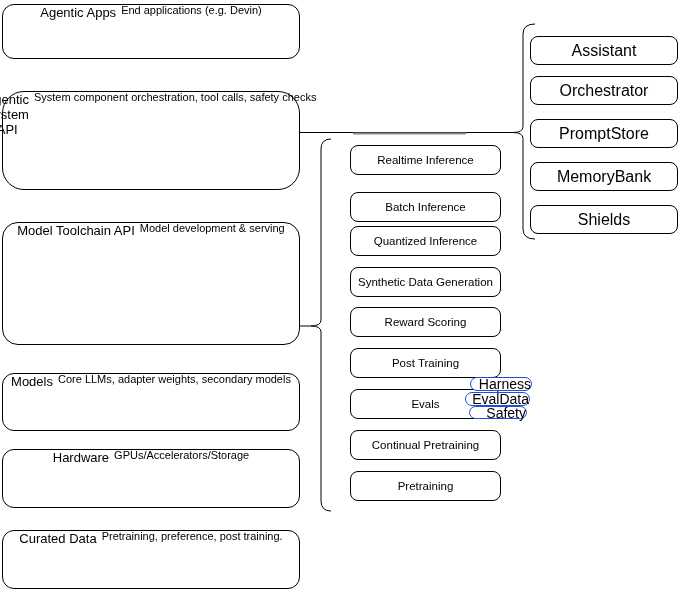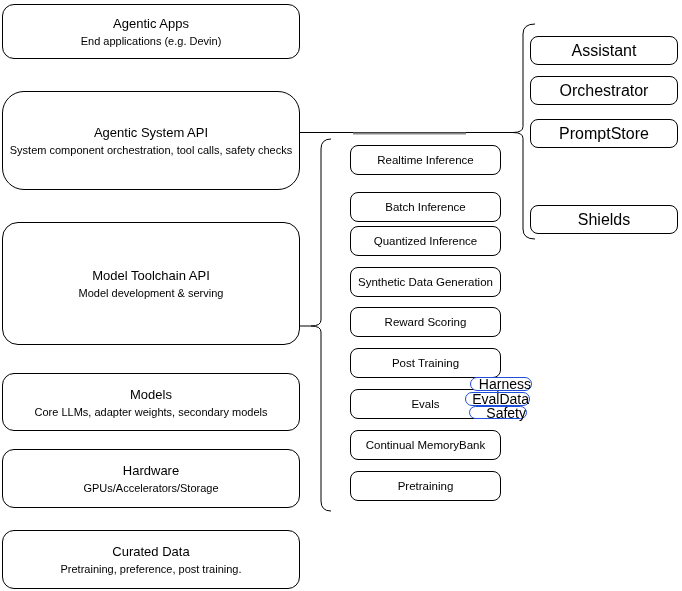--- a/index.html
+++ b/index.html
@@ -20,22 +20,21 @@
   }
   
   .lbox {
     position: absolute;
     left: 2px;
     width: 298px;
     background: #ffffff;
     border: 1px solid #000000;
     box-sizing: border-box;
     display: flex;
-    flex-direction: column;
-    align-items: center;
+    flex-direction: row;
     justify-content: center;
     gap: 5px;
     z-index: 1;
     text-align: center;
   }
   .ltitle { font-size: 13px; line-height: 15px; }
   .lsub   { font-size: 11px; line-height: 11px; white-space: nowrap; }
   
   .sbox {
     position: absolute;
@@ -149,21 +148,21 @@
   <div class="sbox" style="top:307px">
     <span>Reward Scoring</span>
   </div>
   <div class="sbox" style="top:348px">
     <span>Post Training</span>
   </div>
   <div class="sbox" style="top:389px">
     <span>Evals</span>
   </div>
   <div class="sbox" style="top:430px">
-    <span>Continual MemoryBank</span>
+    <span>Continual Pretraining</span>
   </div>
   <div class="sbox" style="top:471px">
     <span>Pretraining</span>
   </div>
 
   <div class="tag" style="left:470px;top:377px;width:62px;height:14px">
     <span>Harness</span>
   </div>
   <div class="tag" style="left:465px;top:392px;width:65px;height:14px">
     <span>EvalData</span>
@@ -174,17 +173,20 @@
 
   <div class="cbox" style="top:36px">
     <span>Assistant</span>
   </div>
   <div class="cbox" style="top:76px">
     <span>Orchestrator</span>
   </div>
   <div class="cbox" style="top:119px">
     <span>PromptStore</span>
   </div>
+  <div class="cbox" style="top:162px">
+    <span>MemoryBank</span>
+  </div>
   <div class="cbox" style="top:205px">
     <span>Shields</span>
   </div>
 
 </div>
 
 </body></html>

